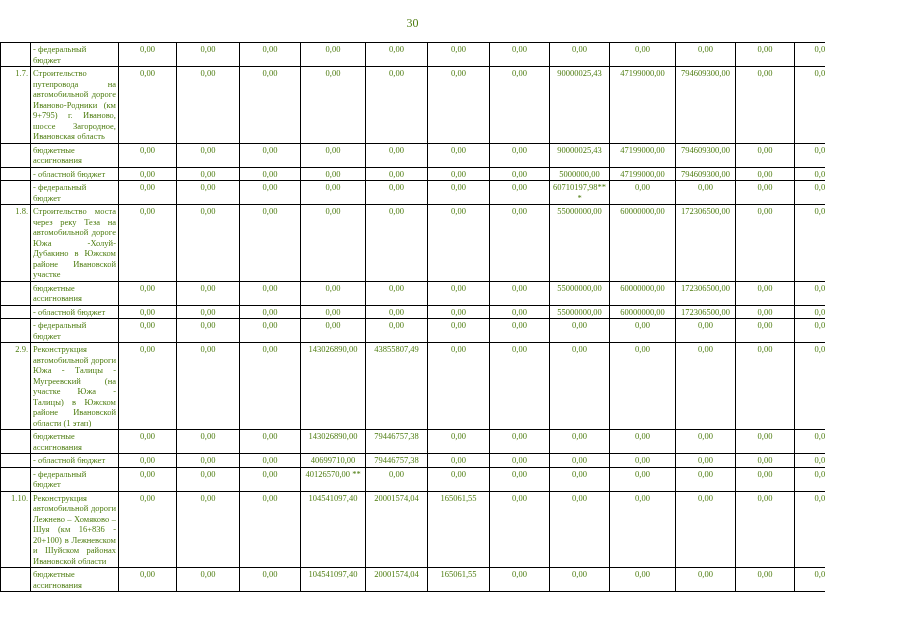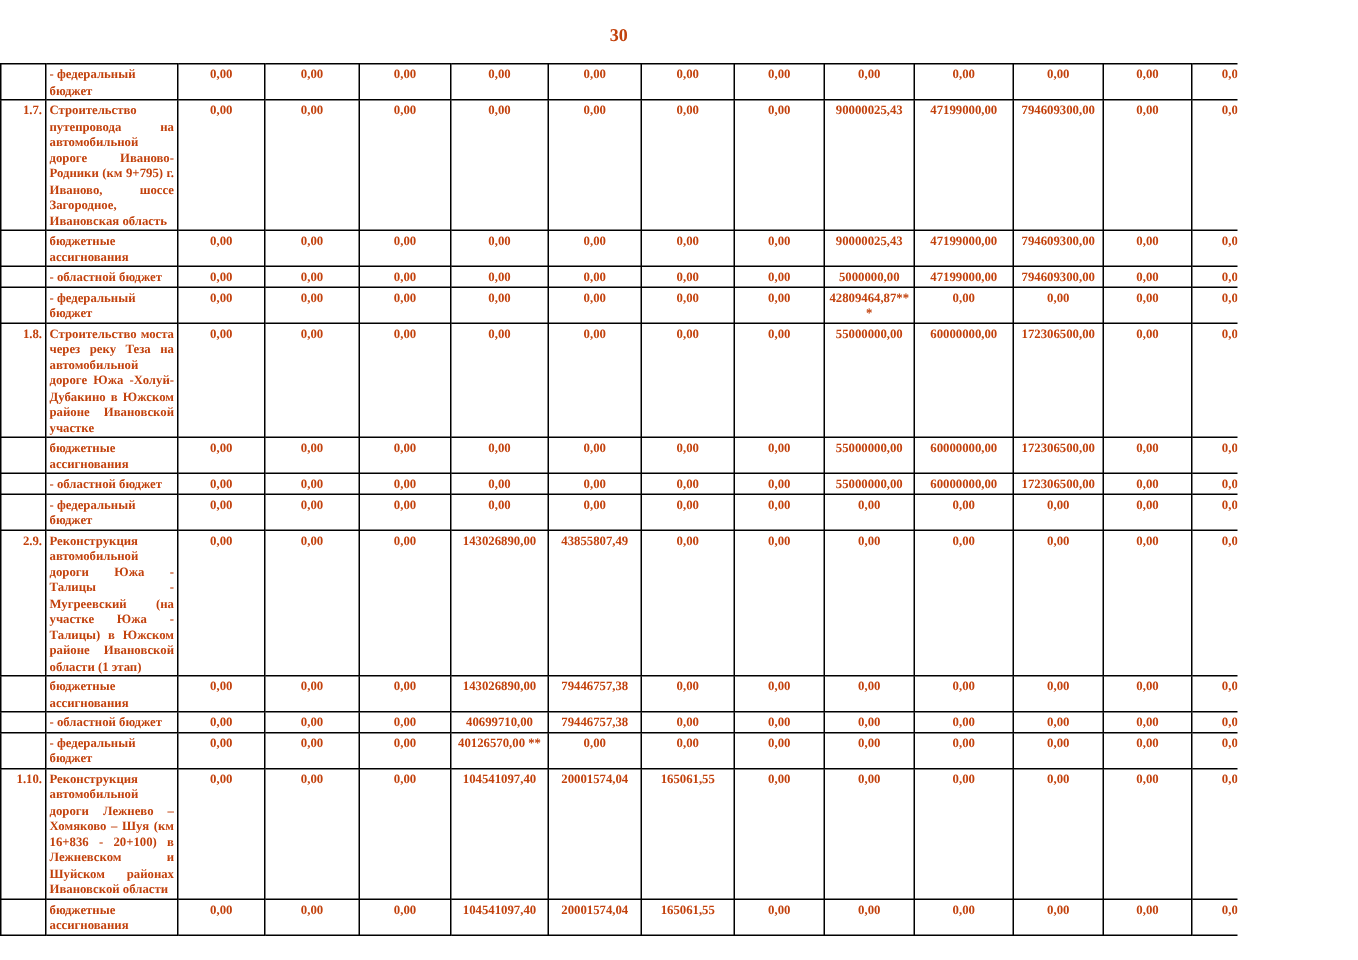--- a/index.html
+++ b/index.html
@@ -6,23 +6,22 @@
     margin: 0;
     padding: 0;
     background: #ffffff;
   }
   .page {
     position: relative;
     width: 825px;
     height: 640px;
     background: #ffffff;
     font-family: "Liberation Serif", serif;
-    color: #c2410c;
+    color: #4d7c0f;
     overflow: hidden;
-    font-weight: bold;
   }
   .page-number {
     text-align: center;
     padding-top: 16px;
     font-size: 12px;
     line-height: 14px;
   }
   table.budget {
     border-collapse: collapse;
     table-layout: fixed;
@@ -149,21 +148,21 @@
         <tr class="row-line">
           <td class="num"></td>
           <td class="desc">- федеральный бюджет</td>
           <td class="val">0,00</td>
           <td class="val">0,00</td>
           <td class="val">0,00</td>
           <td class="val">0,00</td>
           <td class="val">0,00</td>
           <td class="val">0,00</td>
           <td class="val">0,00</td>
-          <td class="val">42809464,87***</td>
+          <td class="val">60710197,98***</td>
           <td class="val">0,00</td>
           <td class="val">0,00</td>
           <td class="val">0,00</td>
           <td class="val">0,00</td>
         </tr>
         <tr class="row-main">
           <td class="num">1.8.</td>
           <td class="desc">Строительство моста через реку Теза на автомобильной дороге Южа -Холуй-Дубакино в Южском районе Ивановской участке</td>
           <td class="val">0,00</td>
           <td class="val">0,00</td>

